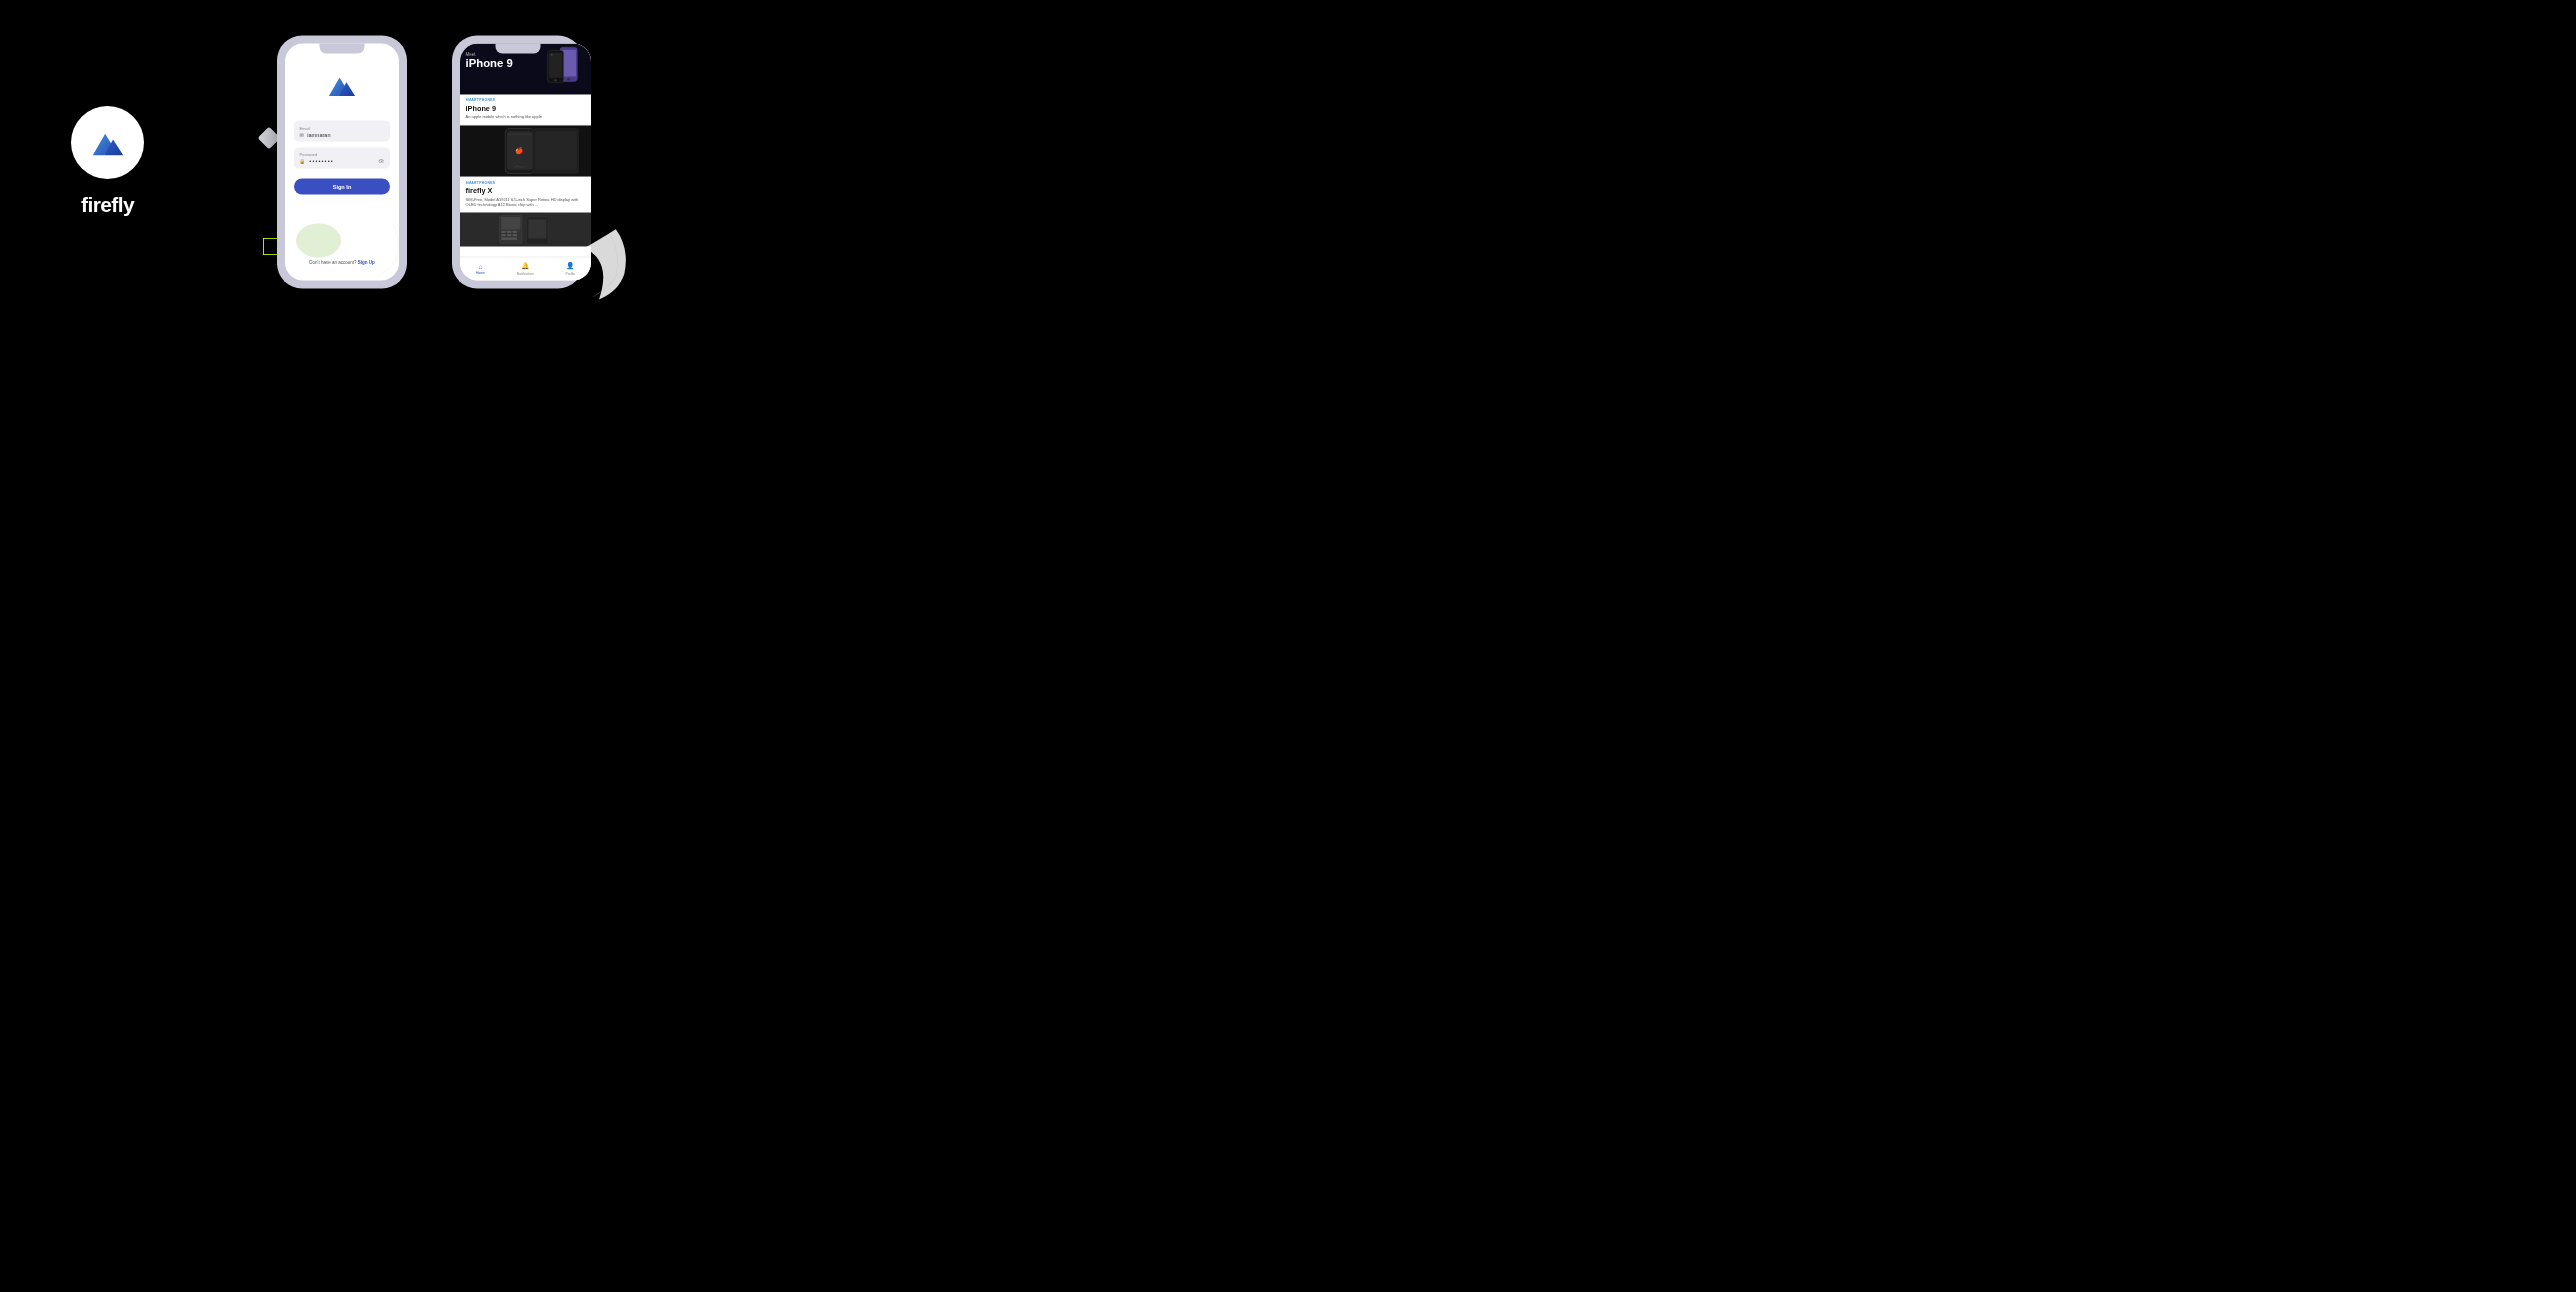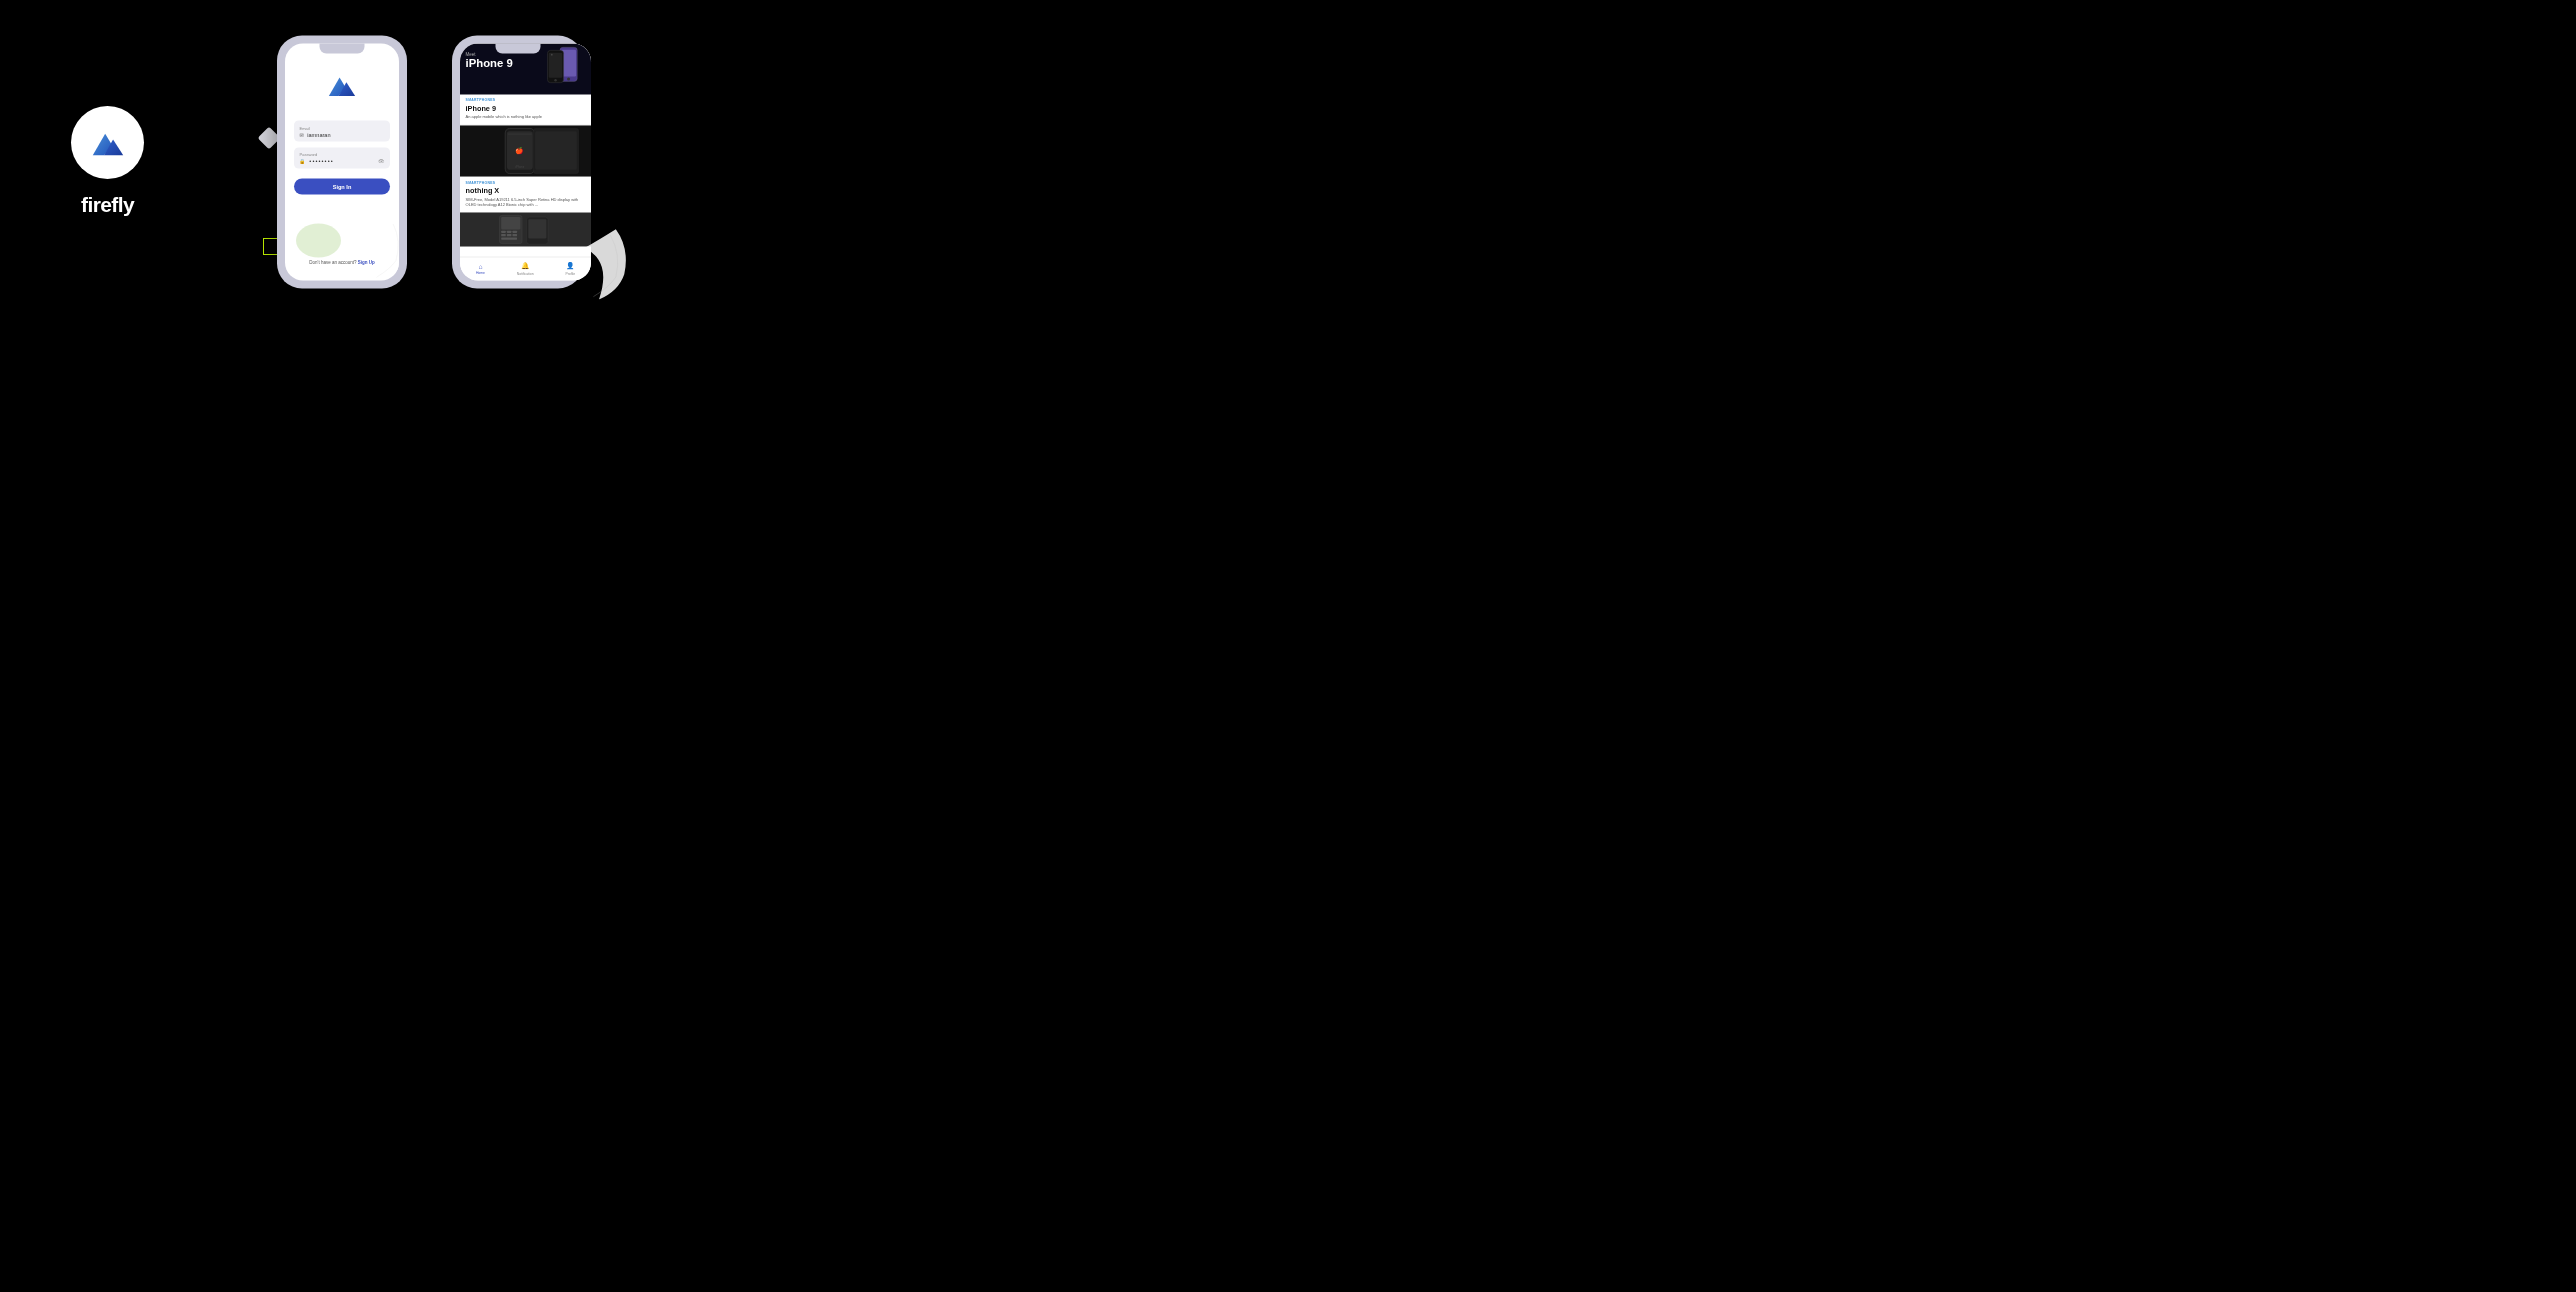--- a/index.html
+++ b/index.html
@@ -540,21 +540,21 @@
               <text x="106" y="48" font-size="12" fill="#666" text-anchor="middle">🍎</text>
 
               <text x="106" y="75" font-size="5" fill="#444" text-anchor="middle">iPhone</text>
 
               <rect x="130" y="5" width="80" height="80" rx="4" fill="#1e1e1e" stroke="#333" stroke-width="0.5"></rect>
               <rect x="133" y="10" width="74" height="68" rx="3" fill="#252525"></rect>
             </svg>
           </div>
           <div class="product-card-body">
             <div class="product-category">SMARTPHONES</div>
-            <div class="product-title">nothing X</div>
+            <div class="product-title">firefly X</div>
             <div class="product-desc">SIM-Free, Model A19211 6.5-inch Super Retina HD display with OLED technology A12 Bionic chip with ...</div>
           </div>
         </div>
 
         <div class="product-card-3">
           <div class="product-card-image-area">
             <svg viewBox="0 0 232 60" width="131" height="34" xmlns="http://www.w3.org/2000/svg">
               <rect width="232" height="60" fill="#2a2a2a"></rect>
 
               <rect x="70" y="5" width="40" height="50" rx="4" fill="#333" stroke="#555" stroke-width="0.5"></rect>

